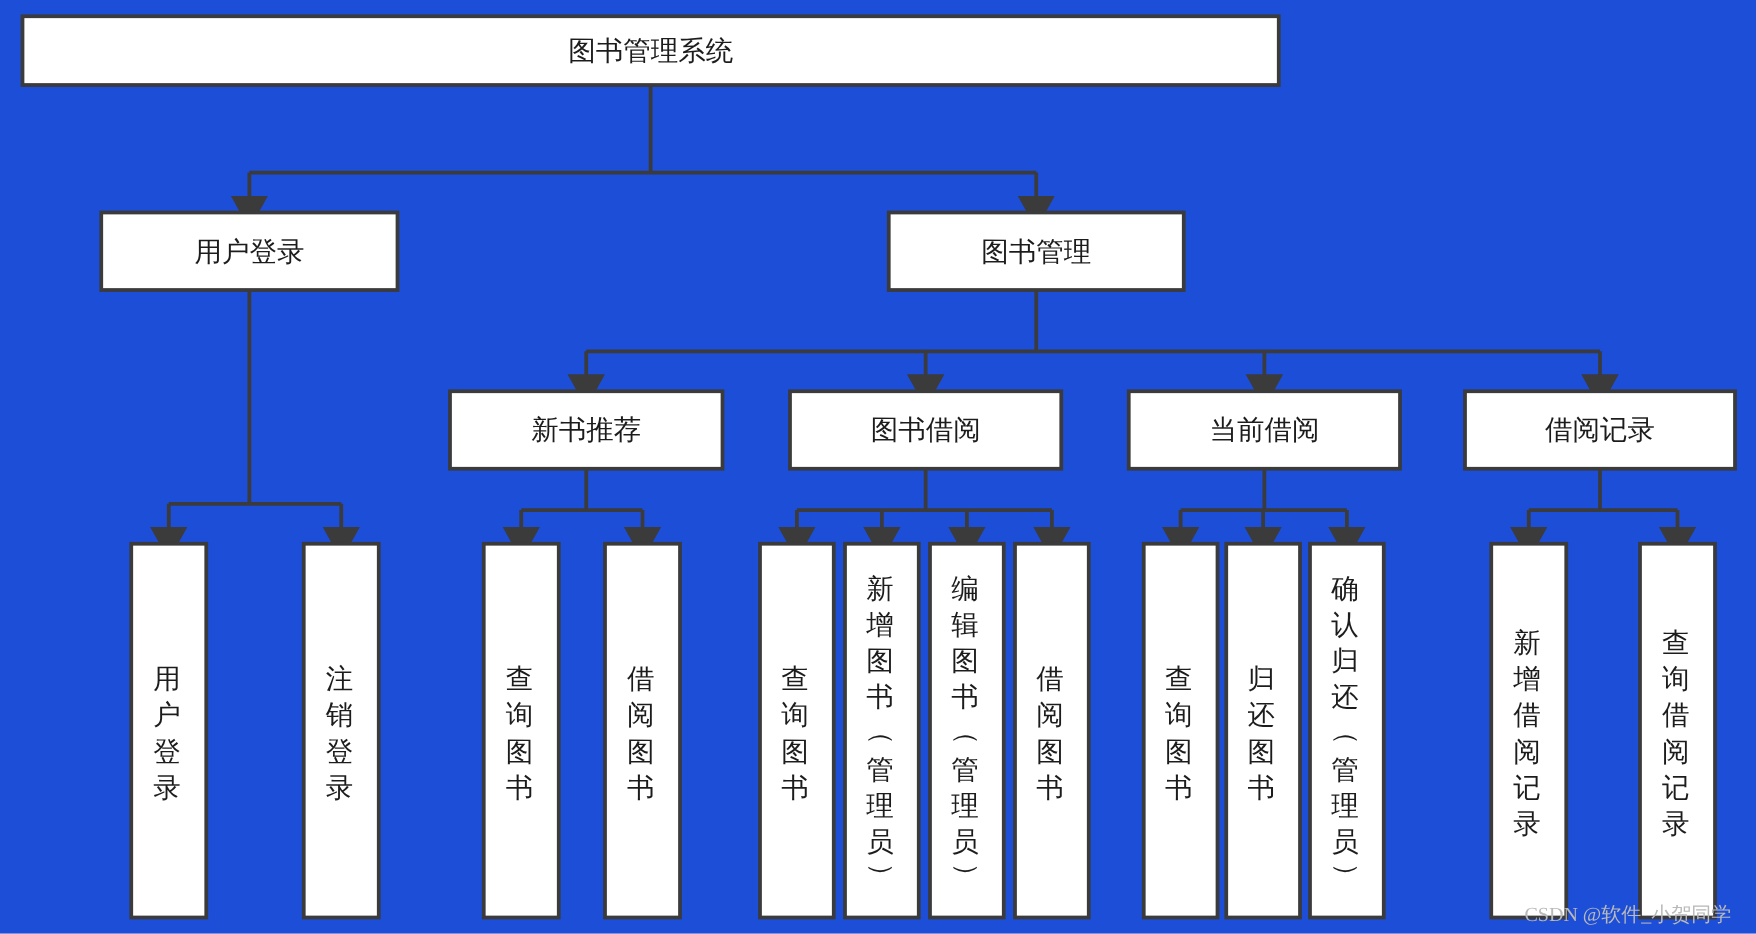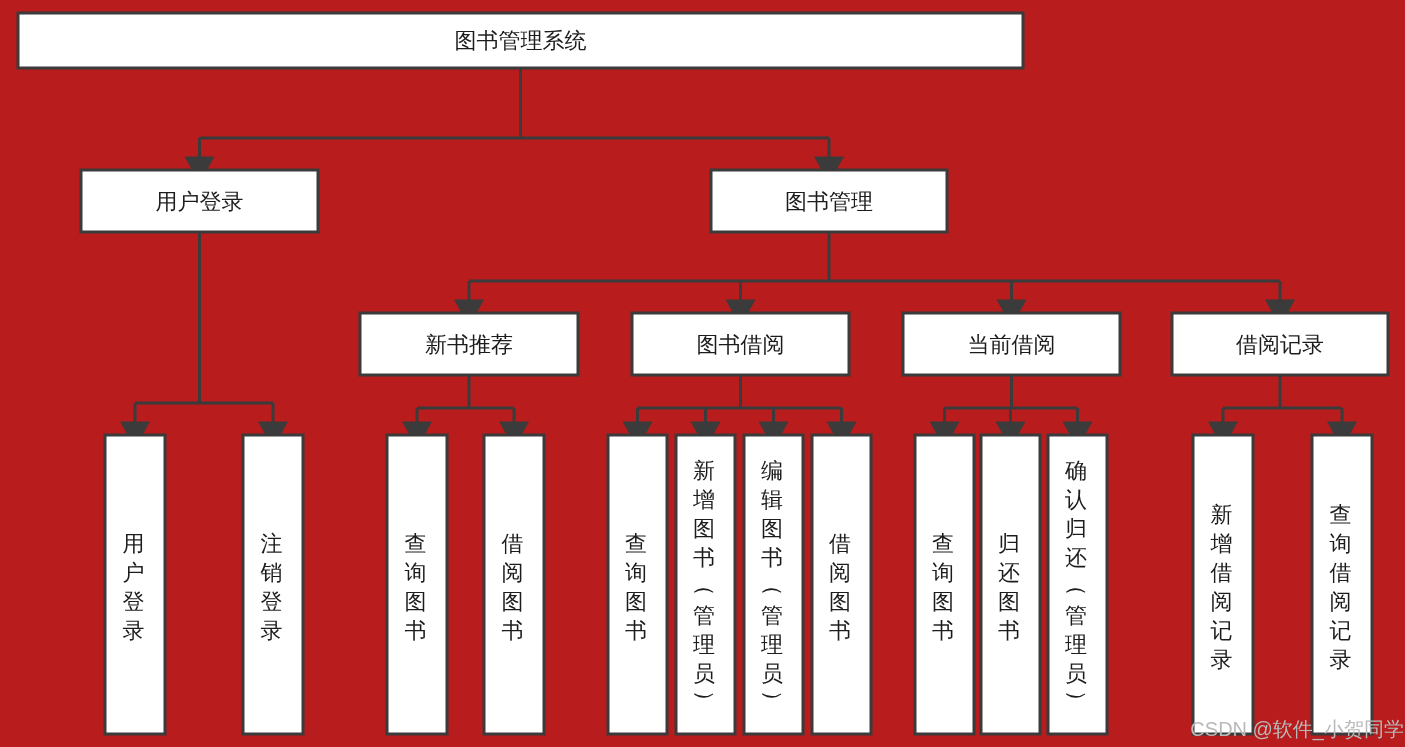--- a/index.html
+++ b/index.html
@@ -1,24 +1,24 @@
 <!DOCTYPE html>
 <html><head>
 <meta charset="utf-8">
 <style>
   html,body{margin:0;padding:0;background:#ffffff;}
   body{font-family:"Liberation Sans","DejaVu Sans",sans-serif;}
-  #stage{position:relative;width:1405px;height:747px;background:#b91c1c;overflow:hidden;}
+  #stage{position:relative;width:1405px;height:747px;background:#1d4ed8;overflow:hidden;}
   svg.diagram{position:absolute;left:0;top:0;width:1405px;height:747px;}
   .nodebox{fill:#ffffff;stroke:#3b3b3b;stroke-width:3;}
   .conn{stroke:#3b3b3b;stroke-width:3;fill:none;}
   .htext{font-family:"Liberation Sans","DejaVu Sans",sans-serif;font-size:22px;fill:#1c1c1c;}
   .vtext{font-family:"Liberation Sans","DejaVu Sans",sans-serif;font-size:22px;fill:#1c1c1c;letter-spacing:3px;}
-  .watermark{position:absolute;right:1px;bottom:4px;font-size:20px;color:#b9b9b9;
-             font-family:Liberation Sans, sans-serif;white-space:nowrap;}
+  .watermark{position:absolute;right:20px;bottom:4px;font-size:16px;color:#b9b9b9;
+             font-family:Liberation Serif, serif;white-space:nowrap;}
 </style>
 </head>
 <body>
 
 <div id="stage">
   <svg class="diagram" id="svgroot" viewBox="0 0 1405 747">
     <defs>
       <marker id="arrowhead" markerWidth="12" markerHeight="12" refX="4.2" refY="5" orient="auto" markerUnits="strokeWidth">
         <path d="M0,0 L9,5 L0,10 z" fill="#3b3b3b"></path>
       </marker>

